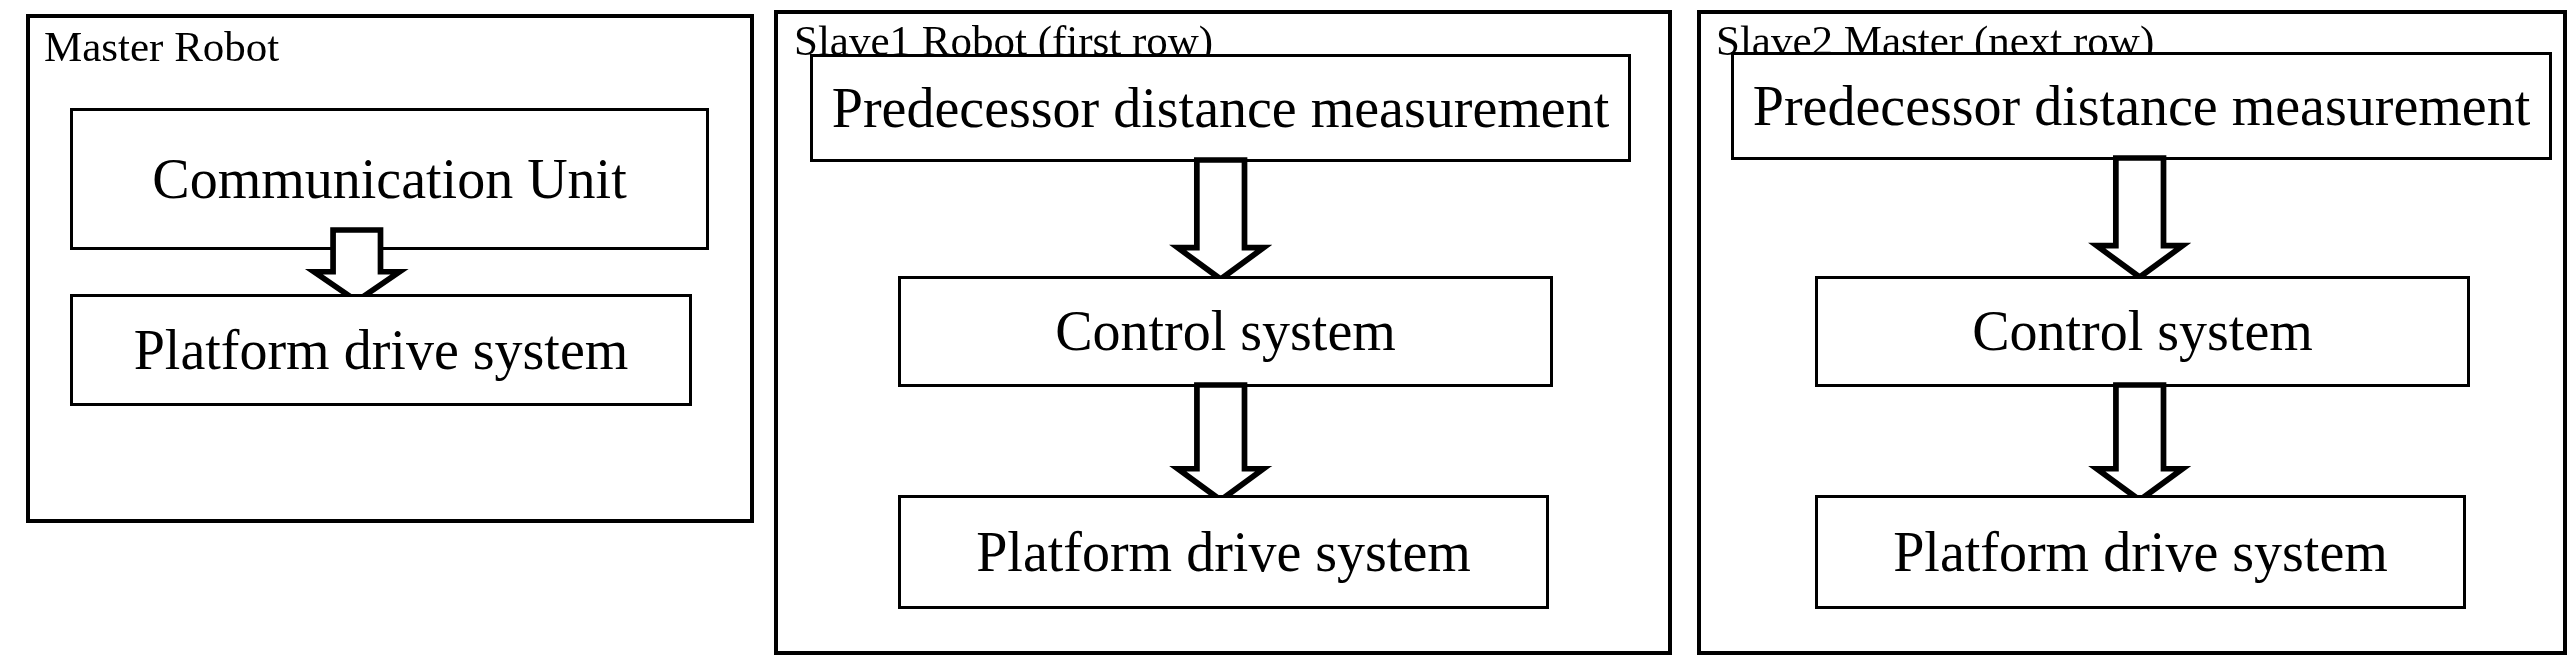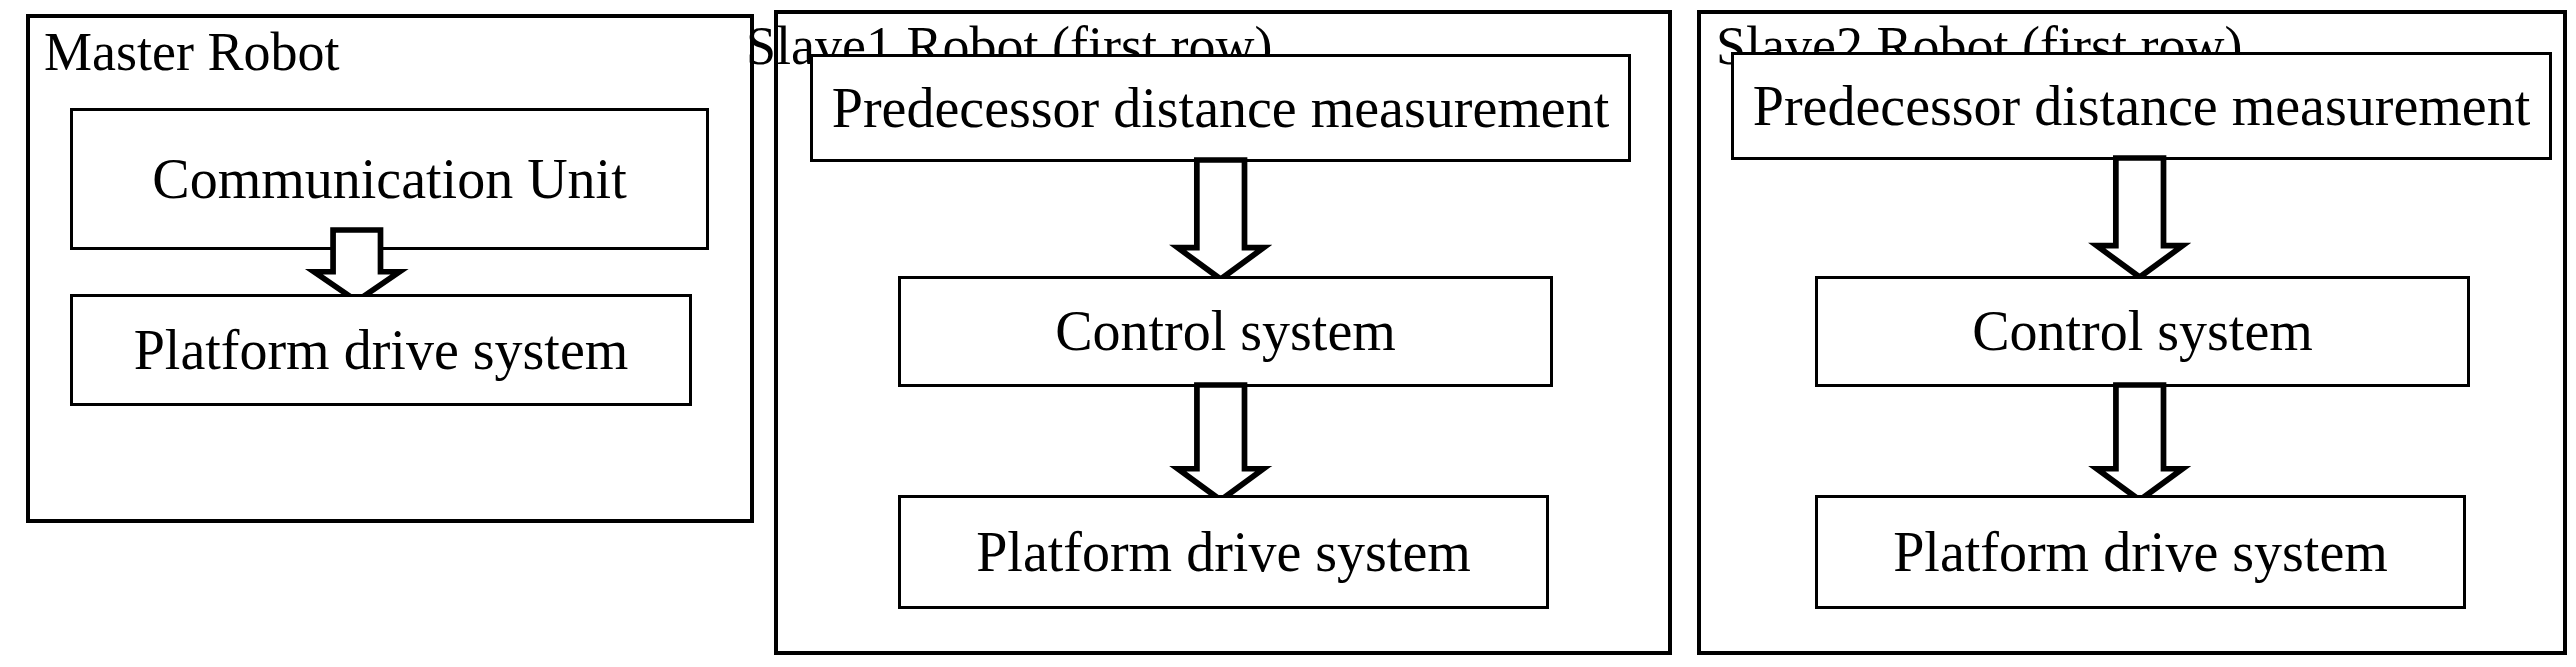--- a/index.html
+++ b/index.html
@@ -20,21 +20,21 @@
   }
   .panel {
     position: absolute;
     border: 4.8px solid #000000;
     box-sizing: border-box;
     background: #ffffff;
   }
   .panel-title {
     position: absolute;
     white-space: nowrap;
-    font-size: 54px;
+    font-size: 43px;
     line-height: 1;
     color: #000000;
   }
   .node {
     position: absolute;
     border: 3.8px solid #000000;
     box-sizing: border-box;
     background: #ffffff;
     display: flex;
     align-items: center;
@@ -80,21 +80,21 @@
       <polygon points="6,0 6,44 -14,44 31,75 76,44 56,44 56,0"></polygon>
     </svg>
   </div>
 
   <div class="node" style="left:70px; top:294px; width:622px; height:112px;">
     <span class="node-label">Platform drive system</span>
   </div>
 
   <div class="panel" style="left:774px; top:9.5px; width:898px; height:645px;"></div>
 
-  <div class="panel-title" style="left:746px; top:19px;">Slave1 Robot (first row)</div>
+  <div class="panel-title" style="left:794px; top:19px;">Slave1 Robot (first row)</div>
 
   <div class="node" style="left:810px; top:54px; width:821px; height:108px;">
     <span class="node-label">Predecessor distance measurement</span>
   </div>
 
   <div class="arrow" style="left:1191px; top:160px; width:107px; height:122px;">
     <svg width="107" height="122" viewBox="0 0 112 128">
       <polygon points="6,0 6,92 -14,92 31,125 76,92 56,92 56,0"></polygon>
     </svg>
   </div>
@@ -108,21 +108,21 @@
       <polygon points="6,0 6,88 -14,88 31,121 76,88 56,88 56,0"></polygon>
     </svg>
   </div>
 
   <div class="node" style="left:898px; top:495px; width:651px; height:114px;">
     <span class="node-label">Platform drive system</span>
   </div>
 
   <div class="panel" style="left:1697px; top:9.5px; width:870px; height:645px;"></div>
 
-  <div class="panel-title" style="left:1716px; top:19px;">Slave2 Robot (first row)</div>
+  <div class="panel-title" style="left:1716px; top:19px;">Slave2 Master (next row)</div>
 
   <div class="node" style="left:1731px; top:52px; width:821px; height:108px;">
     <span class="node-label">Predecessor distance measurement</span>
   </div>
 
   <div class="arrow" style="left:2110px; top:158px; width:107px; height:122px;">
     <svg width="107" height="122" viewBox="0 0 112 128">
       <polygon points="6,0 6,92 -14,92 31,125 76,92 56,92 56,0"></polygon>
     </svg>
   </div>

